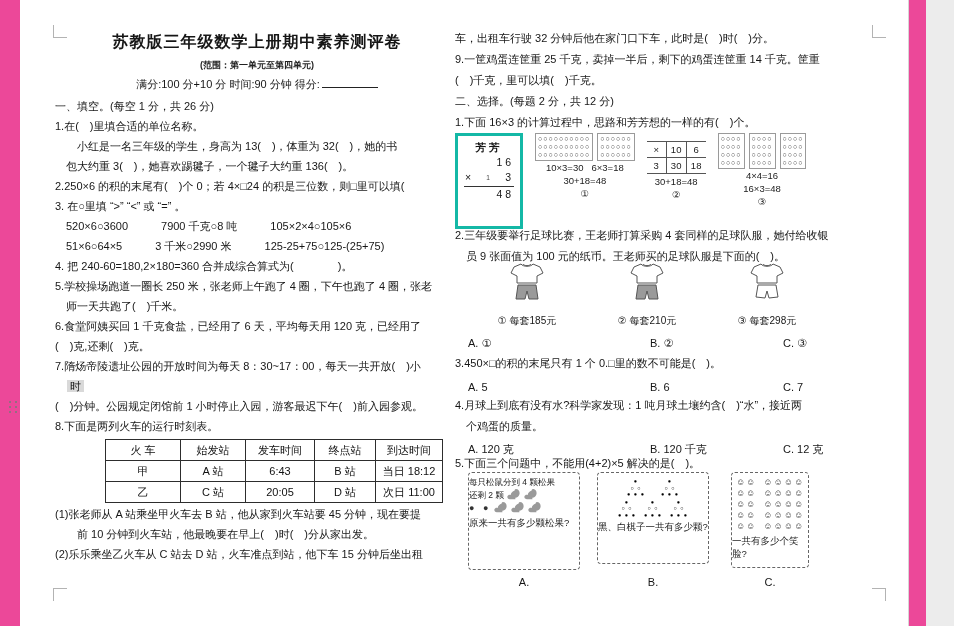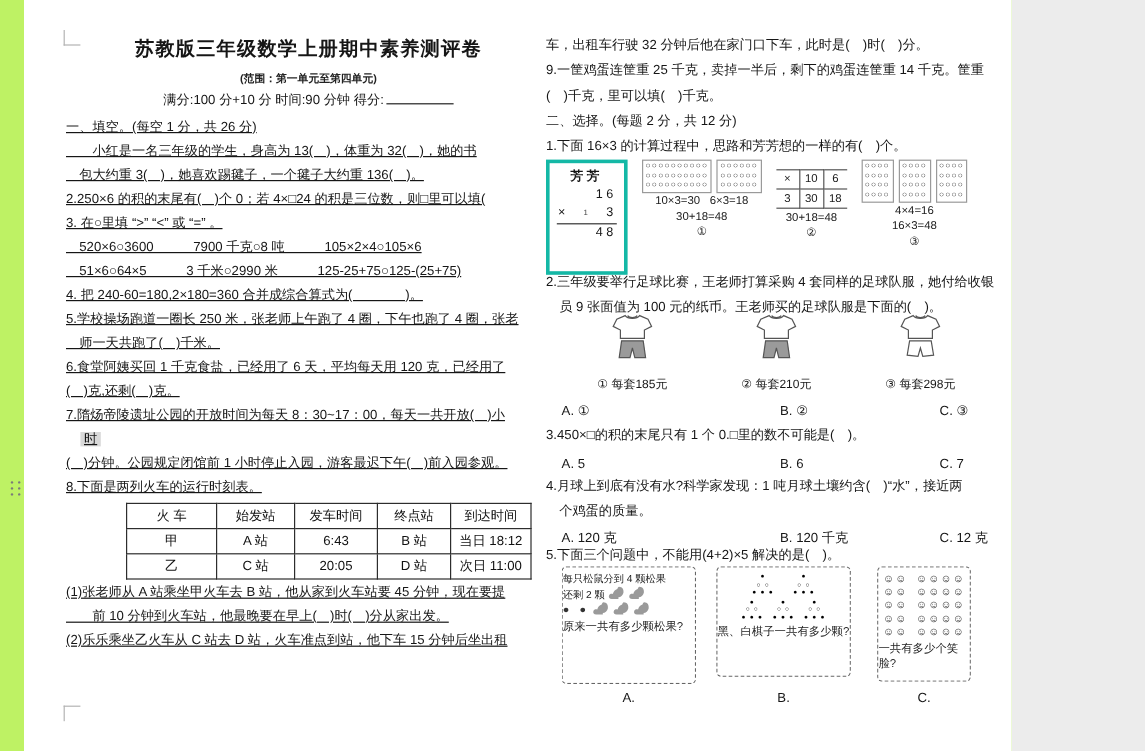--- a/index.html
+++ b/index.html
@@ -1,35 +1,35 @@
 <!DOCTYPE html>
 <html><head>
 <meta charset="utf-8">
 <style>
   html,body{margin:0;padding:0;background:#ececec;}
-  .canvas{position:relative;width:843px;height:626px;background:#bef264;overflow:hidden;
+  .canvas{position:relative;width:926px;height:626px;background:#ec4899;overflow:hidden;
           font-family:"Liberation Sans","DejaVu Sans",sans-serif;color:#161616;}
   .page{position:absolute;left:20px;top:0;width:888px;height:626px;background:#ffffff;
         border-right:1px solid #d6d6d6;}
   
   .crop{position:absolute;width:13px;height:12px;border:0 solid #b3b3b3;}
   .crop.tl{left:33px;top:25px;border-left-width:1px;border-bottom-width:1px;}
   .crop.tr{left:852px;top:25px;border-left-width:1px;border-bottom-width:1px;}
   .crop.bl{left:33px;top:588px;border-left-width:1px;border-top-width:1px;}
   .crop.br{left:852px;top:588px;border-right-width:1px;border-top-width:1px;}
   
   .handle{position:absolute;left:9px;top:401px;display:grid;grid-template-columns:4px 4px;grid-gap:3px 2px;}
   .handle i{width:2px;height:2px;background:#7a7a7a;border-radius:50%;}
 
   .col-left{position:absolute;left:35px;top:28px;width:404px;font-size:11px;line-height:20px;}
   .doc-title{text-align:center;font-size:16px;font-weight:bold;height:30px;line-height:28px;letter-spacing:1px;}
   .doc-scope{text-align:center;font-size:9px;font-weight:bold;height:16px;line-height:14px;color:#222;}
   .doc-score{text-align:center;font-size:11px;height:22px;line-height:20px;}
   .score-underline{display:inline-block;width:56px;height:12px;border-bottom:1px solid #222;margin-left:2px;}
-  .line{height:20px;white-space:nowrap;text-decoration:underline;}
+  .line{height:20px;white-space:nowrap;}
   .hl{background:#d9d9d9;padding:0 3px;}
   table.train{border-collapse:collapse;margin:3px 0 1px 50px;text-align:center;font-size:11px;color:#111;}
   table.train td{border:1px solid #2d2d2d;height:20px;padding:0 2px;}
 
   .col-right{position:absolute;left:435px;top:28px;width:434px;font-size:11px;line-height:21px;}
   .rline{height:21px;white-space:nowrap;}
   .optrow{position:relative;white-space:nowrap;}
   .optrow span{position:absolute;top:2px;}
 
   
@@ -89,20 +89,21 @@
     <div class="crop tr"></div>
     <div class="crop bl"></div>
     <div class="crop br"></div>
 
     <div class="col-left">
       <div class="doc-title">苏教版三年级数学上册期中素养测评卷</div>
       <div class="doc-scope">(范围：第一单元至第四单元)</div>
       <div class="doc-score"><span>满分:100 分+10 分  时间:90 分钟  得分:</span><span class="score-underline"></span></div>
 
       <div class="line">一、填空。(每空 1 分，共 26 分)</div>
+      <div class="line">1.在(　)里填合适的单位名称。</div>
       <div class="line">　　小红是一名三年级的学生，身高为 13(　)，体重为 32(　)，她的书</div>
       <div class="line">　包大约重 3(　)，她喜欢踢毽子，一个毽子大约重 136(　)。</div>
       <div class="line">2.250×6 的积的末尾有(　)个 0；若 4×□24 的积是三位数，则□里可以填(</div>
       <div class="line">3. 在○里填 “&gt;” “&lt;” 或 “=” 。</div>
       <div class="line">　520×6○3600　　　7900 千克○8 吨　　　105×2×4○105×6</div>
       <div class="line">　51×6○64×5　　　3 千米○2990 米　　　125-25+75○125-(25+75)</div>
       <div class="line">4. 把 240-60=180,2×180=360 合并成综合算式为(　　　　)。</div>
       <div class="line">5.学校操场跑道一圈长 250 米，张老师上午跑了 4 圈，下午也跑了 4 圈，张老</div>
       <div class="line">　师一天共跑了(　)千米。</div>
       <div class="line">6.食堂阿姨买回 1 千克食盐，已经用了 6 天，平均每天用 120 克，已经用了</div>

